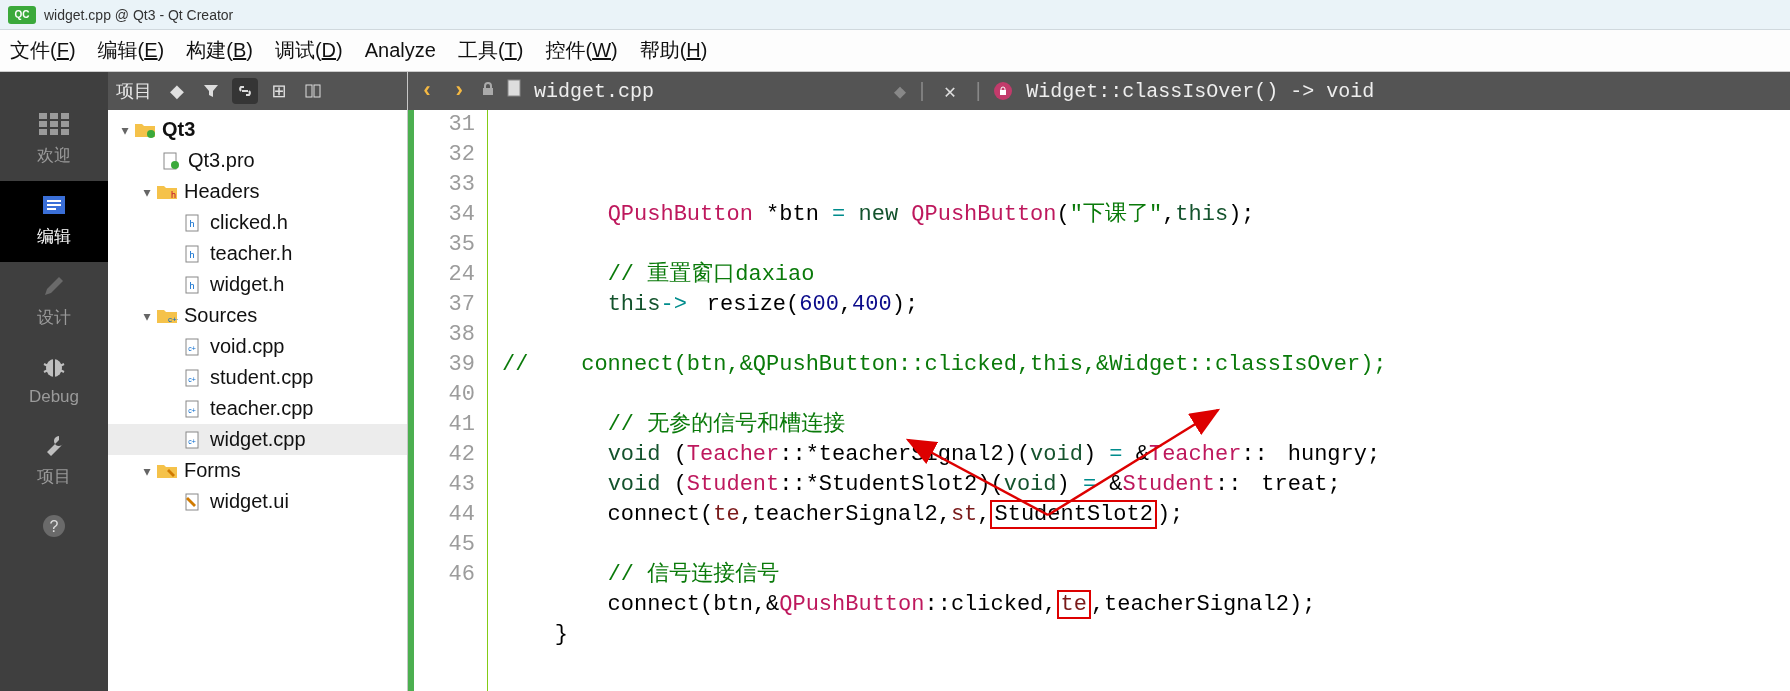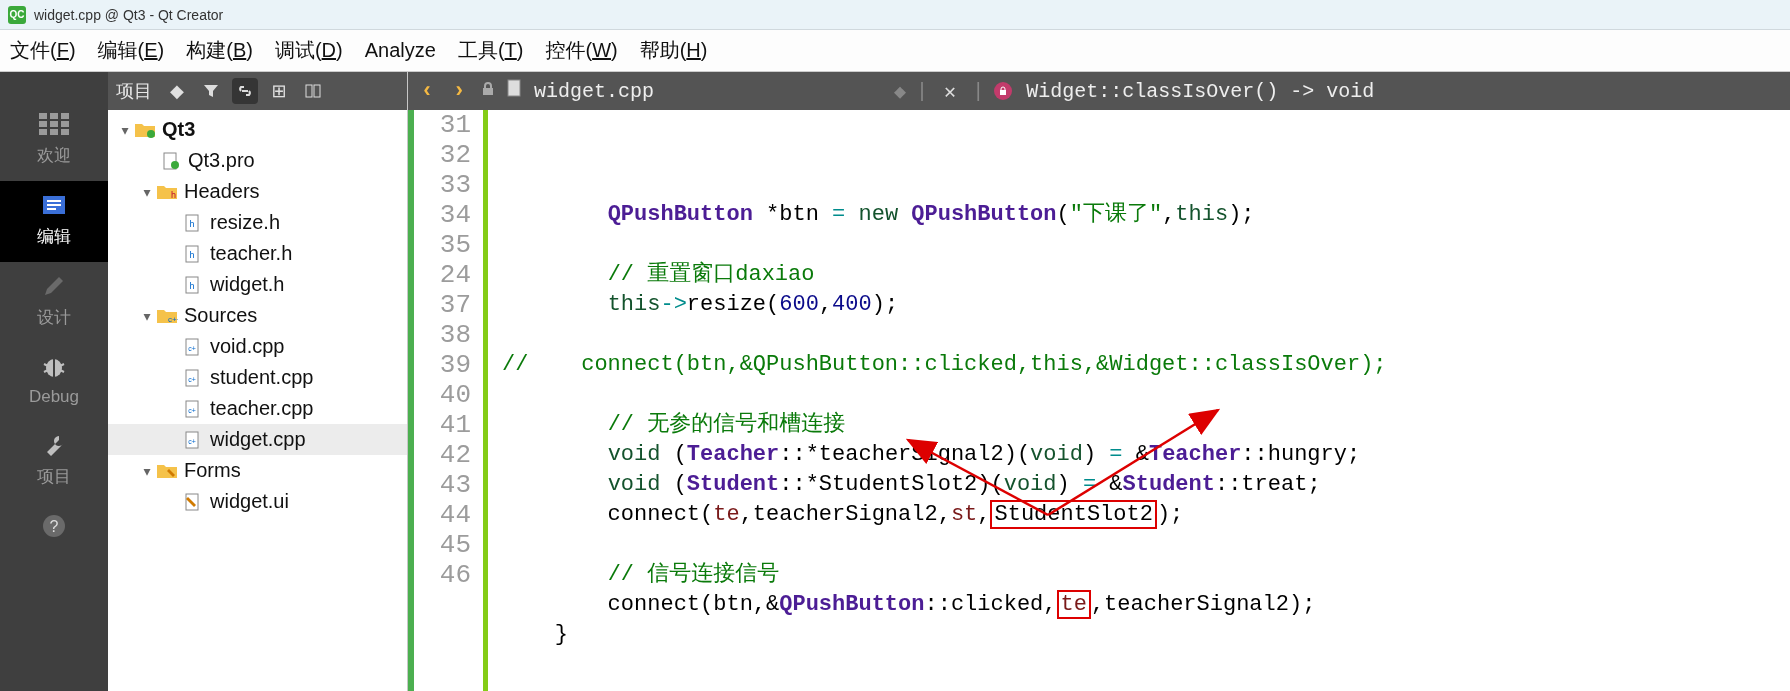--- a/index.html
+++ b/index.html
@@ -15,21 +15,21 @@
     height: 30px;
     background: #eaf3f8;
     display: flex;
     align-items: center;
     padding: 0 8px;
     border-bottom: 1px solid #d0d8dd;
     font-size: 14px;
     color: #333;
   }
   .titlebar .qc-icon {
-    width: 18px; height: 18px;
+    width: 28px; height: 18px;
     background: #3ba93b;
     border-radius: 3px;
     display: inline-flex;
     align-items: center;
     justify-content: center;
     color: #fff;
     font-size: 10px;
     font-weight: bold;
     margin-right: 8px;
   }
@@ -135,50 +135,50 @@
   .editor-toolbar .close { color:#ddd; margin:0 6px;}
   .editor-toolbar .mlock {
     width:18px;height:18px;border-radius:50%;
     background:#c23b6b;display:inline-flex;align-items:center;justify-content:center;
     margin-right:4px;
   }
   .editor-body { flex:1; display:flex; overflow:hidden; position:relative;}
   .gutter {
     width: 80px;
     background: #fff;
-    border-right: 5px solid #84cc16;
+    border-right: 1px solid #84cc16;
     border-left: 6px solid #4caf50;
     text-align: right;
     padding-right: 12px;
     font-family: Consolas, "Courier New", monospace;
-    font-size: 26px;
+    font-size: 22px;
     color: #9c9c9c;
     user-select: none;
   }
   .gutter div { height: 30px; line-height:30px;}
   .code {
     flex:1;
     font-family: Consolas, "Courier New", monospace;
     font-size: 22px;
     line-height: 30px;
     padding-left: 14px;
     color:#000;
     white-space: pre;
     overflow: hidden;
     position:relative;
   }
   .code-line { height:30px; }
   .kw  { color:#14532d; }
-  .ty  { color:#4c1d95;font-weight:bold; }
+  .ty  { color:#be185d; }
   .str { color:#0a7a0a; }
   .cm  { color:#0a7a0a; }
   .op  { color:#008c8c; }
   .num { color:#0a0a8a; }
   .prp { color:#7a1a1a; }
-  .fn  { color:#000; }
+  .fn  { color:#000;margin-left:20px; }
   .redbox { border:2px solid #d00; padding:0 2px; }
   svg.anno { position:absolute; top:0; left:0; pointer-events:none;}
 </style>
 </head>
 <body>
 
 <div class="titlebar">
   <span class="qc-icon">QC</span>
   <span>widget.cpp @ Qt3 - Qt Creator</span>
 </div>
@@ -329,21 +329,21 @@
         <span>Headers</span>
       </div>
       <div class="tree-row">
         <span class="indent" style="width:74px"></span>
         <span class="file-icon">
             <svg width="18" height="18" viewBox="0 0 18 18">
               <rect x="2" y="1" width="12" height="16" fill="#fff" stroke="#888"></rect>
               <text x="8" y="13" font-size="9" fill="#06c" text-anchor="middle">h</text>
             </svg>
           </span>
-        <span>resize.h</span>
+        <span>clicked.h</span>
       </div>
       <div class="tree-row">
         <span class="indent" style="width:74px"></span>
         <span class="file-icon">
             <svg width="18" height="18" viewBox="0 0 18 18">
               <rect x="2" y="1" width="12" height="16" fill="#fff" stroke="#888"></rect>
               <text x="8" y="13" font-size="9" fill="#06c" text-anchor="middle">h</text>
             </svg>
           </span>
         <span>teacher.h</span>

